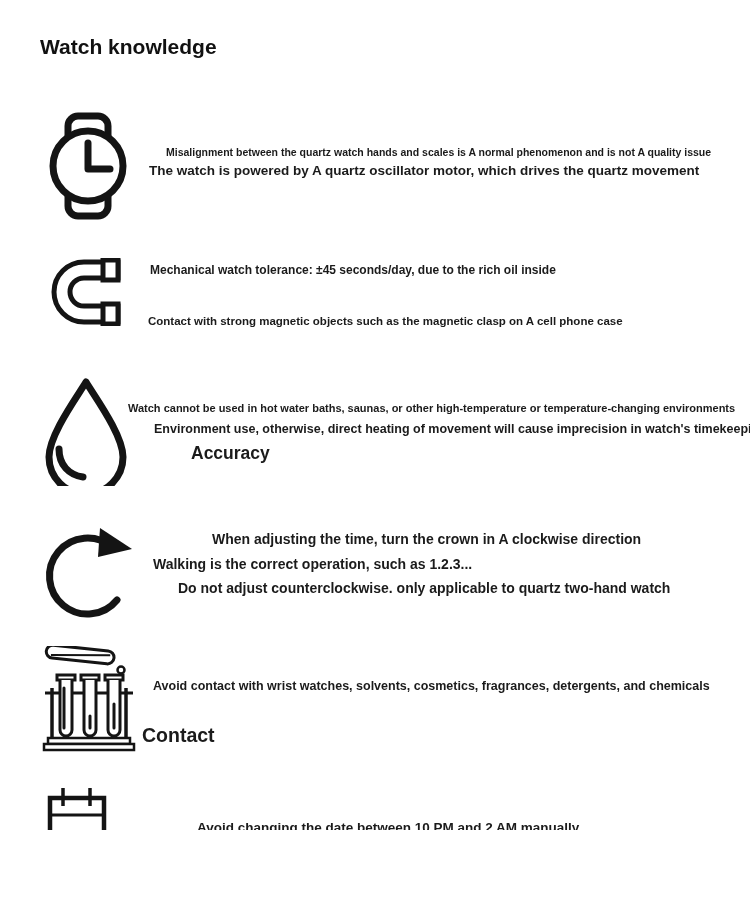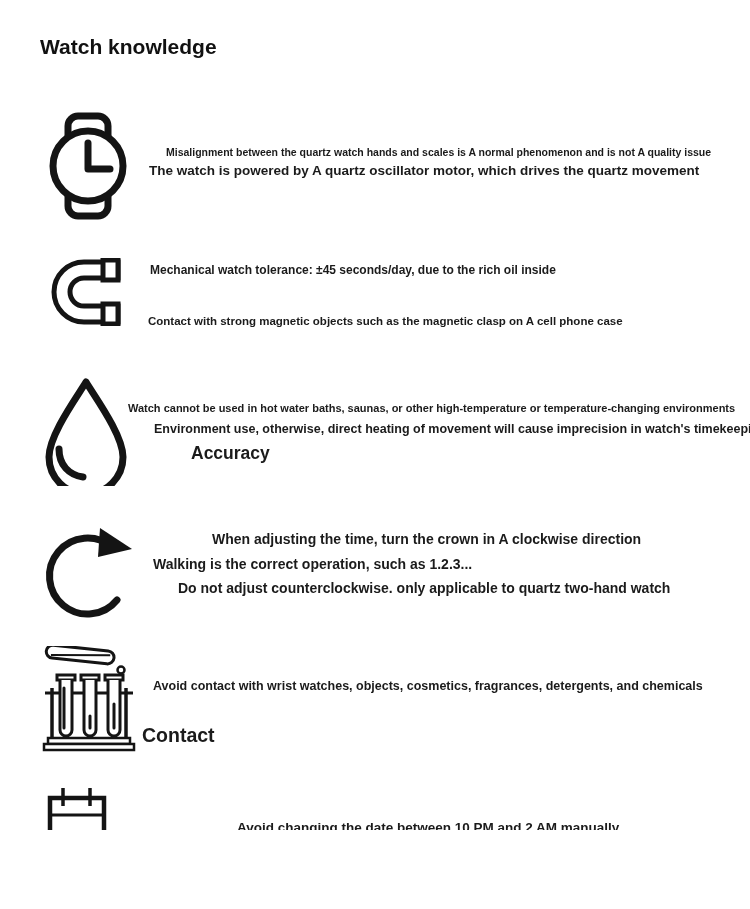--- a/index.html
+++ b/index.html
@@ -21,21 +21,21 @@
   .s3l2{left:154px;top:422px;font-size:12.5px;}
   .s3l3{left:143px;top:443px;font-size:17.5px;margin-left:48px;}
 
   .s4l1{left:188px;top:531px;font-size:14px;margin-left:24px;}
   .s4l2{left:153px;top:556px;font-size:14px;}
   .s4l3{left:152px;top:580px;font-size:14px;padding-left:26px;}
 
   .s5l1{left:153px;top:679px;font-size:12.5px;}
   .s5l2{left:142px;top:724px;font-size:19.5px;}
 
-  .s6l1{left:197px;top:820px;font-size:13.5px;margin-left:40px;}
+  .s6l1{left:197px;top:820px;font-size:13.5px;}
   .s6l2{left:138px;top:845px;font-size:12.5px;}
 
   .icon{position:absolute;}
   .icon svg{display:block;}
   .ic-watch{left:44px;top:112px;}
   .ic-magnet{left:48px;top:258px;}
   .ic-drop{left:42px;top:376px;}
   .ic-arrow{left:42px;top:524px;}
   .ic-tubes{left:40px;top:646px;}
   .ic-calendar{left:46px;top:786px;}
@@ -111,21 +111,21 @@
         <rect x="65" y="29" width="18" height="5"></rect>
         <path d="M68 34 V84 A6 6 0 0 0 80 84 V34"></path>
       </g>
       <g stroke="#141414" stroke-width="3" stroke-linecap="round">
         <line x1="24" y1="42" x2="24" y2="82"></line>
         <line x1="50" y1="70" x2="50" y2="82"></line>
         <line x1="74" y1="58" x2="74" y2="82"></line>
       </g>
     </svg>
   </div>
-  <div class="txt s5l1">Avoid contact with wrist watches, objects, cosmetics, fragrances, detergents, and chemicals</div>
+  <div class="txt s5l1">Avoid contact with wrist watches, solvents, cosmetics, fragrances, detergents, and chemicals</div>
   <div class="txt s5l2">Contact</div>
 
   <div class="icon ic-calendar">
     <svg width="62" height="100" viewBox="0 0 62 100" aria-hidden="true">
       <rect x="4" y="12" width="54" height="84" fill="#fff" stroke="#141414" stroke-width="4.5"></rect>
       <line x1="4" y1="29" x2="58" y2="29" stroke="#141414" stroke-width="3"></line>
       <line x1="17" y1="2" x2="17" y2="20" stroke="#141414" stroke-width="3.5"></line>
       <line x1="44" y1="2" x2="44" y2="20" stroke="#141414" stroke-width="3.5"></line>
     </svg>
   </div>

